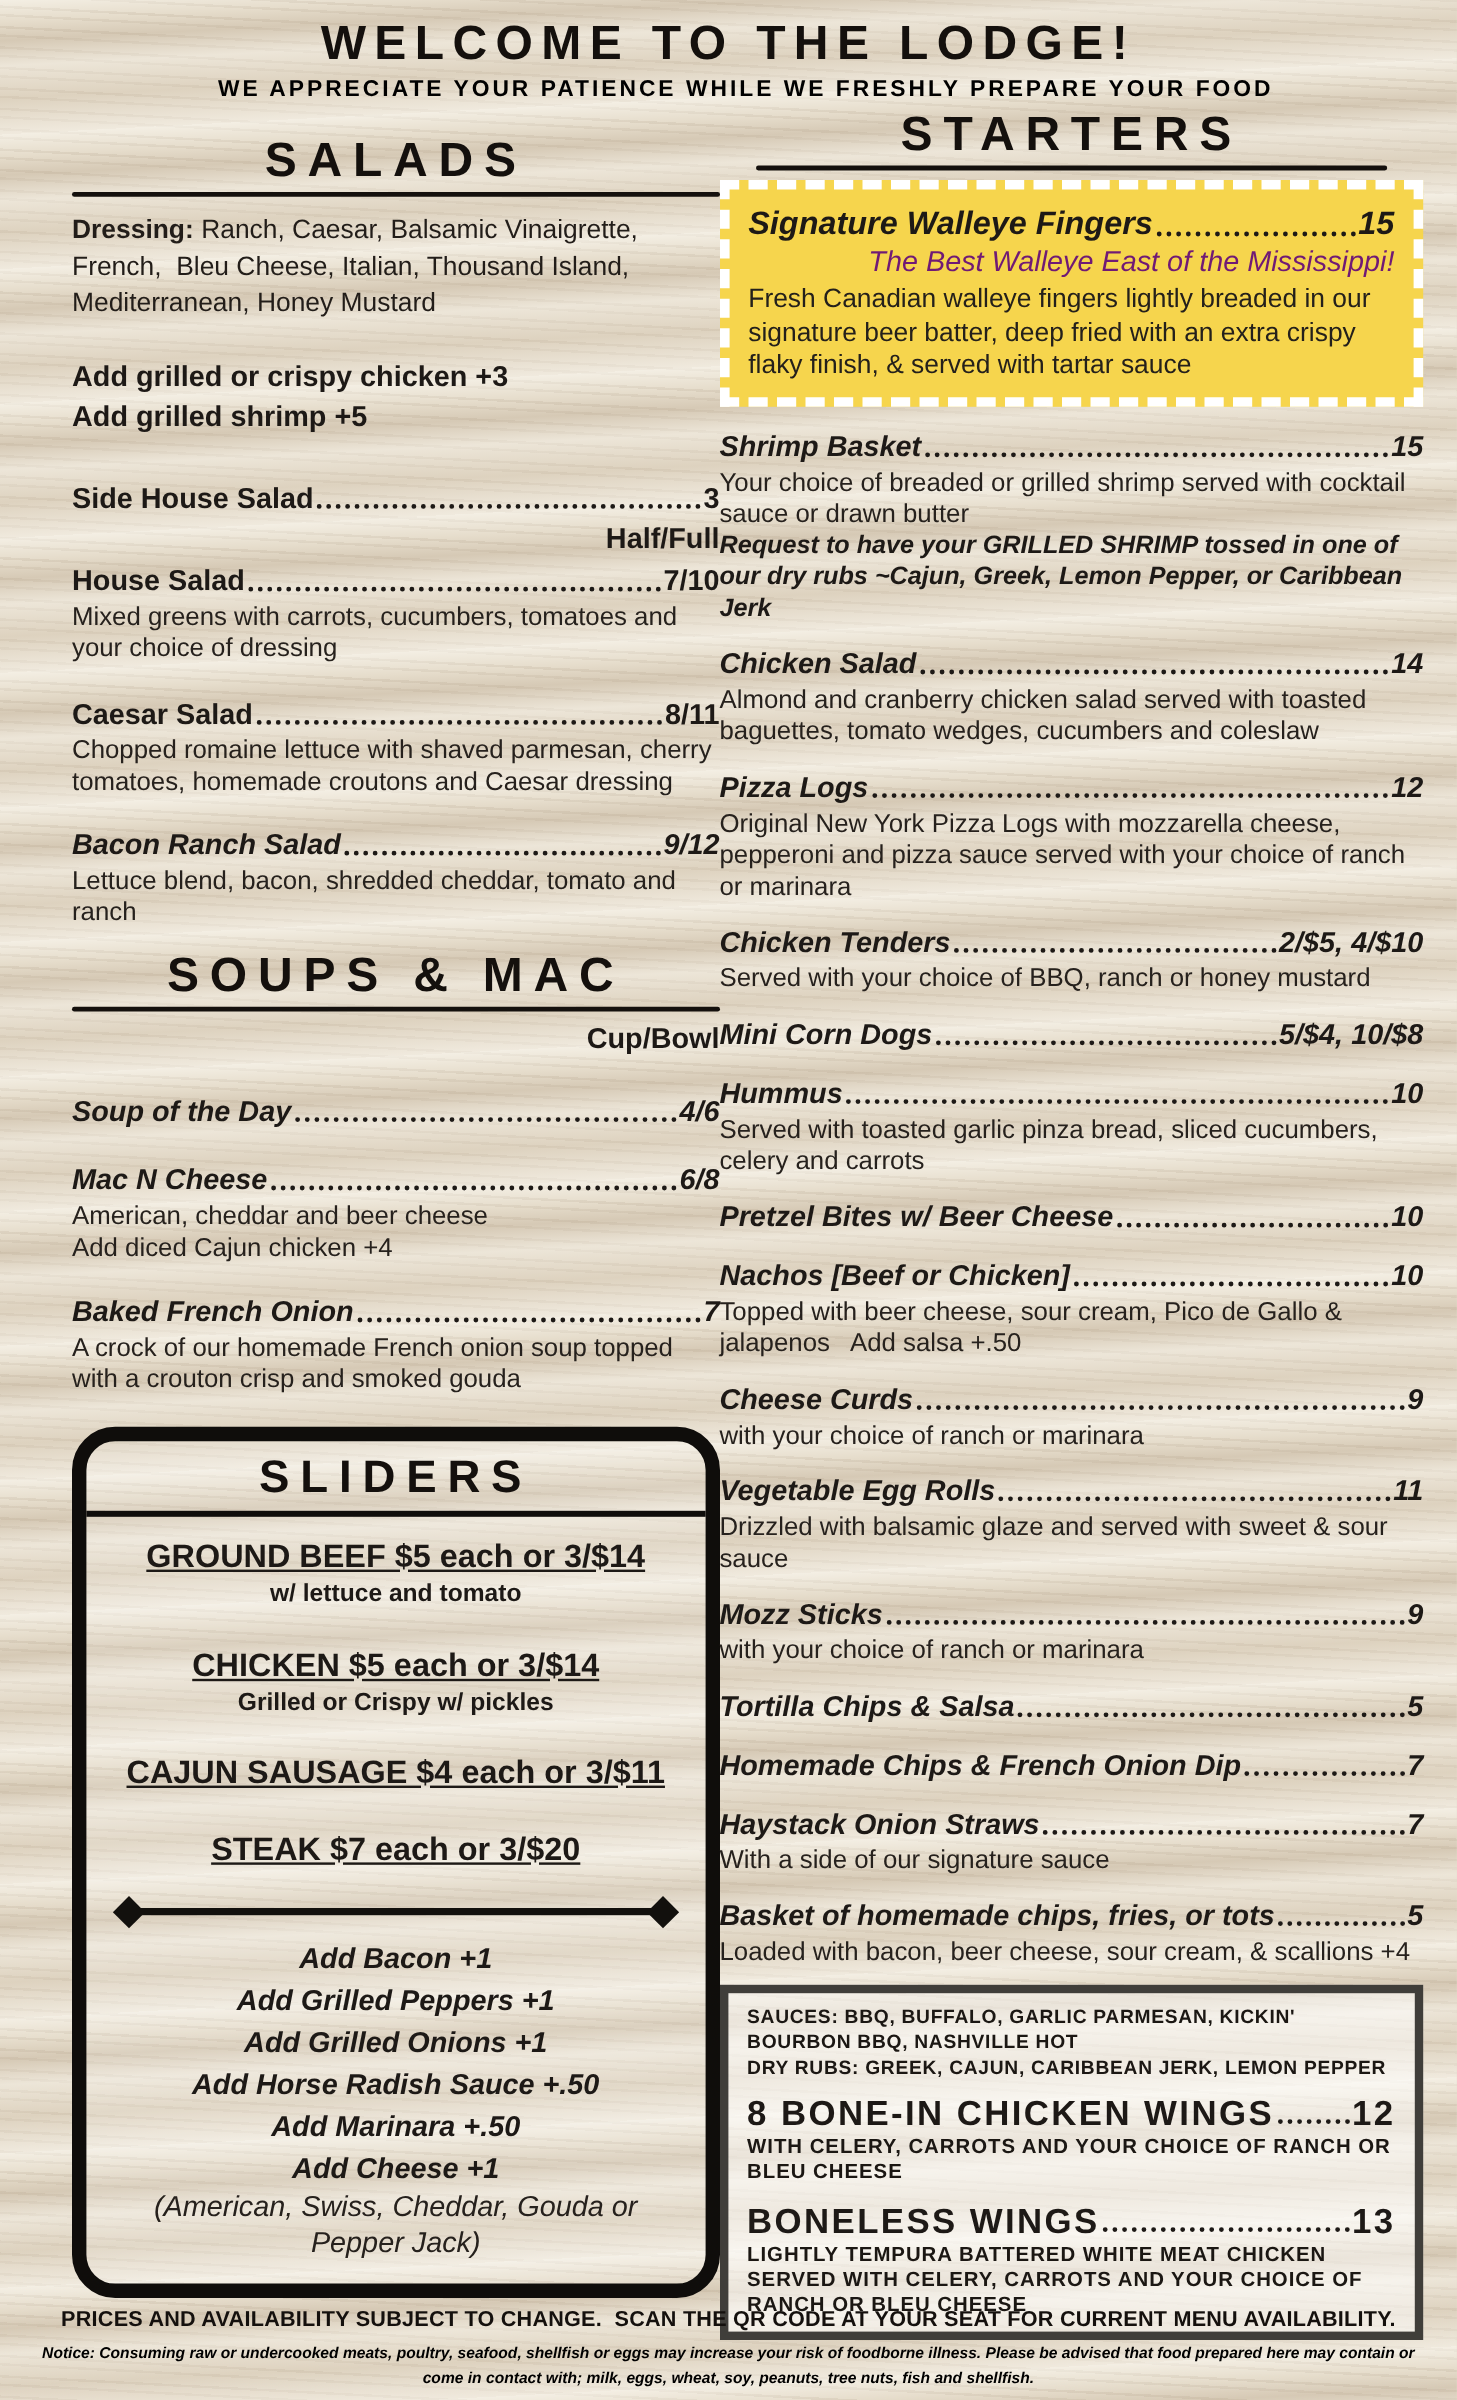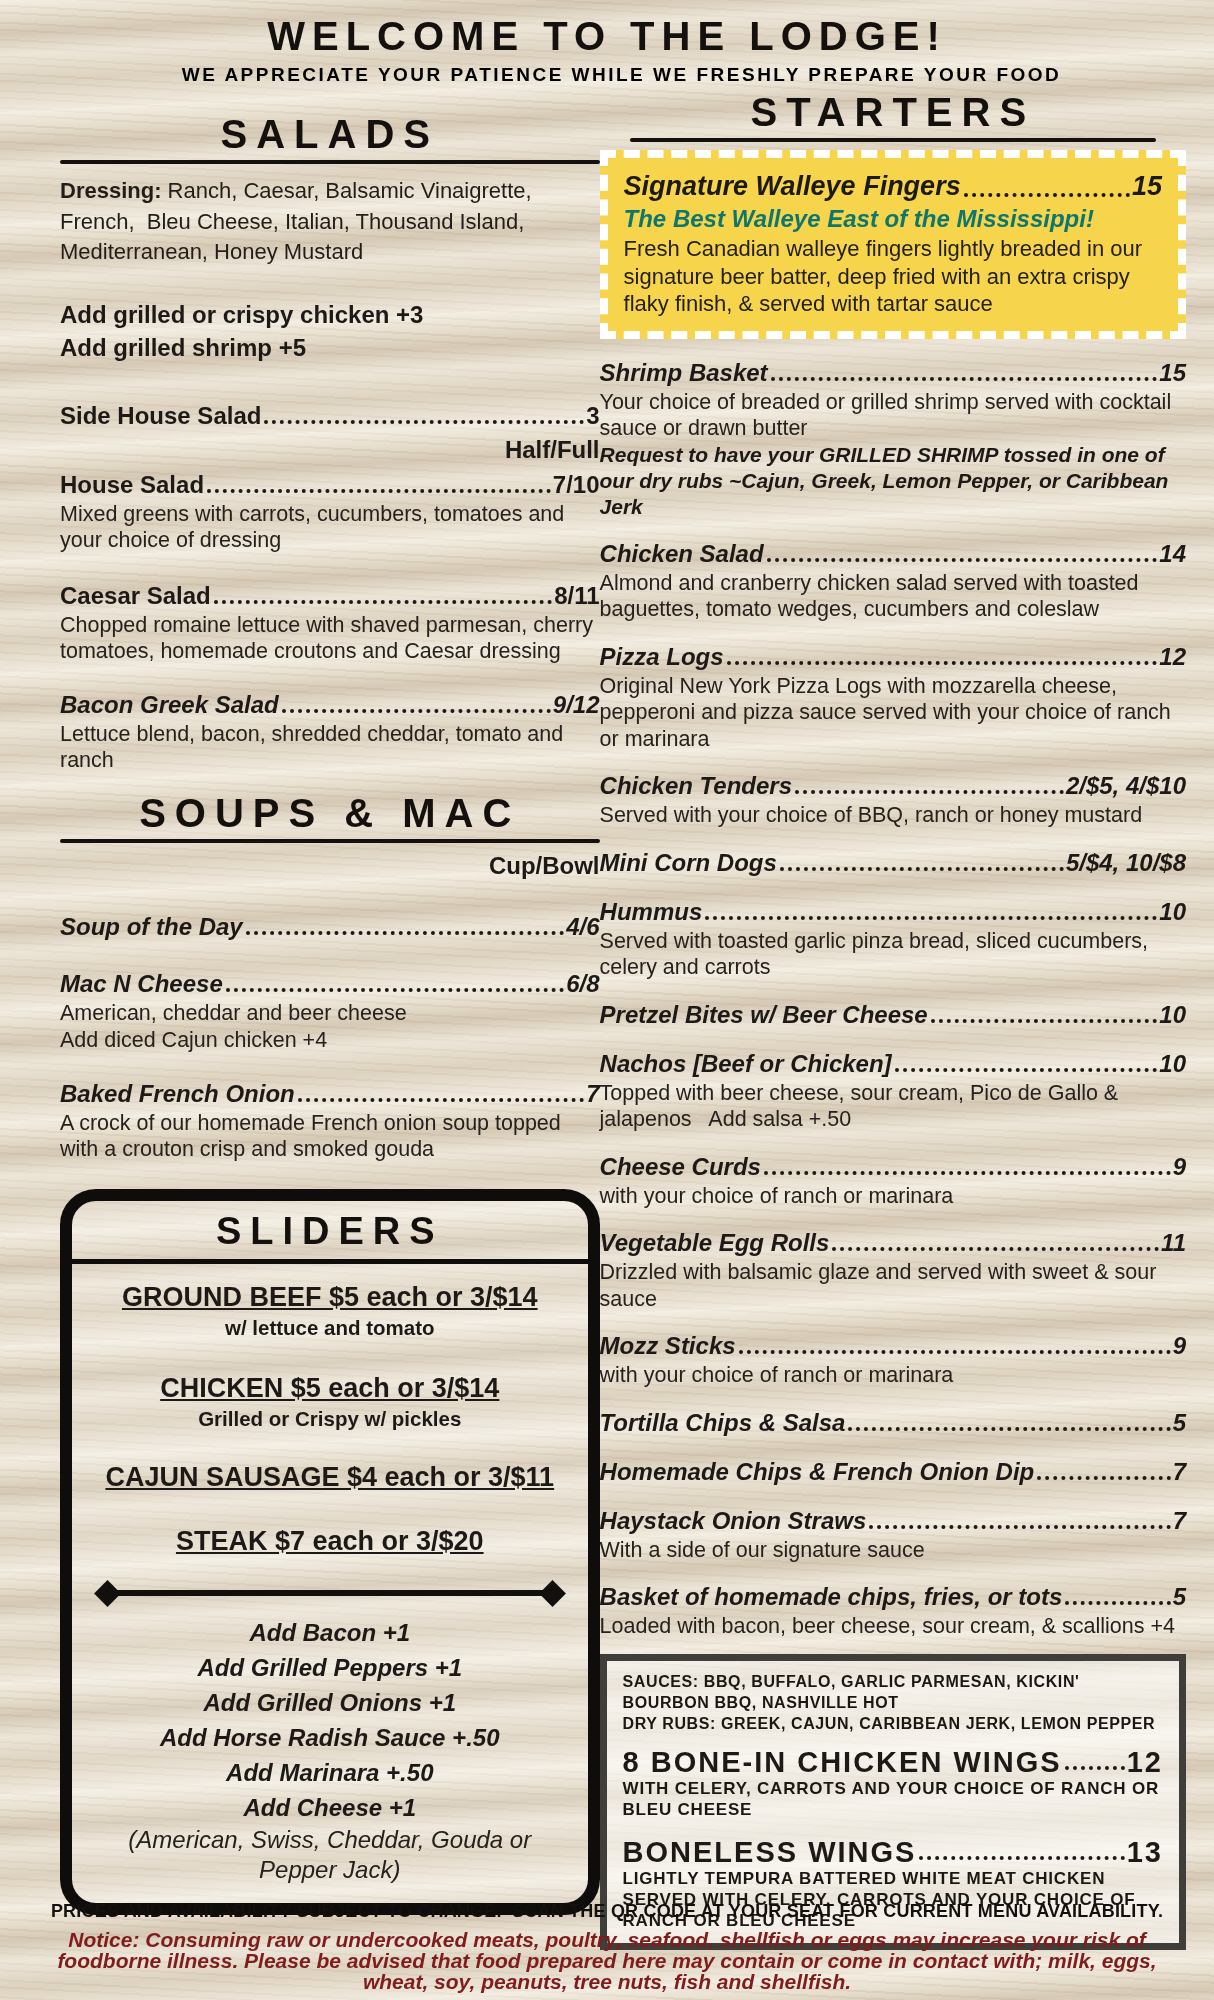--- a/index.html
+++ b/index.html
@@ -36,40 +36,40 @@
   .mi .nm{white-space:nowrap;}
   .dots{flex:1 1 auto;border-bottom:4px dotted #1d1916;margin:0 2px 7px 3px;min-width:10px;}
   .mi .pr{white-space:nowrap;}
   .itl .nm,.itl .pr{font-style:italic;}
   .right .mi .nm,.right .mi .pr{font-style:italic;}
   .ds{font-size:21.5px;line-height:26.5px;color:#26211d;margin-top:1px;}
   .note{font-size:21px;line-height:26px;font-weight:700;font-style:italic;color:#1d1916;}
   .hf{text-align:right;font-weight:700;font-size:24px;line-height:30px;}
   .featured{background:#f6d54d;border:8px dashed #ffffff;padding:10px 16px 13px;margin-top:8px;}
   .featured .mi{font-size:27px;line-height:36px;}
-  .f-tag{font-size:24px;font-weight:700;font-style:italic;line-height:30px;color:#0f766e;}
+  .f-tag{font-size:24px;font-weight:400;font-style:italic;line-height:30px;color:#701a75;text-align:right;}
   .f-desc{font-size:22px;line-height:27.5px;color:#24201b;margin-top:1px;}
   .slidersbox{border:12px solid #0f0d0b;border-radius:36px;margin-top:26px;padding:4px 0 18px;background:rgba(255,255,255,.14);}
   .s-title{font-size:38px;font-weight:700;letter-spacing:9px;text-align:center;line-height:52px;border-bottom:5px solid #0f0d0b;padding-bottom:2px;color:#14100d;}
   .s-body{padding:16px 18px 0;text-align:center;}
   .s-line{font-size:27px;font-weight:700;line-height:34px;text-decoration:underline;}
   .s-sub{font-size:20.5px;font-weight:700;line-height:27px;}
   .s-add{font-size:24px;font-weight:700;font-style:italic;line-height:35px;}
   .s-note{font-size:24px;font-style:italic;line-height:30px;color:#26211d;}
   .divider{display:flex;align-items:center;margin:26px 8px 12px;}
   .dmnd{width:19px;height:19px;background:#12100d;transform:rotate(45deg);flex:none;}
   .dbar{flex:1;height:6px;background:#12100d;margin:0 -7px;}
   .wingsbox{border:7px solid #403e3a;background:rgba(255,255,255,.5);padding:10px 16px 12px;margin-top:14px;}
   .w-caps{font-weight:700;font-size:16px;line-height:21px;letter-spacing:.6px;color:#1b1713;}
   .w-row{display:flex;align-items:flex-end;font-weight:700;font-size:29px;letter-spacing:2px;line-height:32px;margin-top:12px;text-align:right;}
   .w-row .dots{margin-bottom:8px;}
   .w-desc{font-weight:700;font-size:17px;line-height:21px;letter-spacing:.8px;color:#1b1713;}
   .foot{position:absolute;left:0;right:0;bottom:8px;}
   .foot1{font-weight:700;font-size:18px;text-align:center;letter-spacing:.2px;color:#14100d;}
-  .foot2{font-weight:700;font-style:italic;font-size:21px;line-height:21px;text-align:center;margin-top:7px;padding:0 34px;color:#7f1d1d;}
+  .foot2{font-weight:700;font-style:italic;font-size:13px;line-height:21px;text-align:center;margin-top:7px;padding:0 34px;color:#000000;}
 </style>
 </head>
 <body>
 
 <header class="hdr">
   <div class="hdr-title">WELCOME TO THE LODGE!</div>
   <div class="hdr-sub">WE APPRECIATE YOUR PATIENCE WHILE WE FRESHLY PREPARE YOUR FOOD</div>
 </header>
 
 <div class="cols">
@@ -103,21 +103,21 @@
       <div class="ds">Mixed greens with carrots, cucumbers, tomatoes and your choice of dressing</div>
 
       <div class="mi mt26">
         <span class="nm">Caesar Salad</span>
         <span class="dots"></span>
         <span class="pr">8/11</span>
       </div>
       <div class="ds">Chopped romaine lettuce with shaved parmesan, cherry tomatoes, homemade croutons and Caesar dressing</div>
 
       <div class="mi itl mt24">
-        <span class="nm">Bacon Greek Salad</span>
+        <span class="nm">Bacon Ranch Salad</span>
         <span class="dots"></span>
         <span class="pr">9/12</span>
       </div>
       <div class="ds">Lettuce blend, bacon, shredded cheddar, tomato and ranch</div>
     </section>
 
     <section>
       <div class="sec-h mt16">SOUPS &amp; MAC</div>
       <div class="rule"></div>
 

